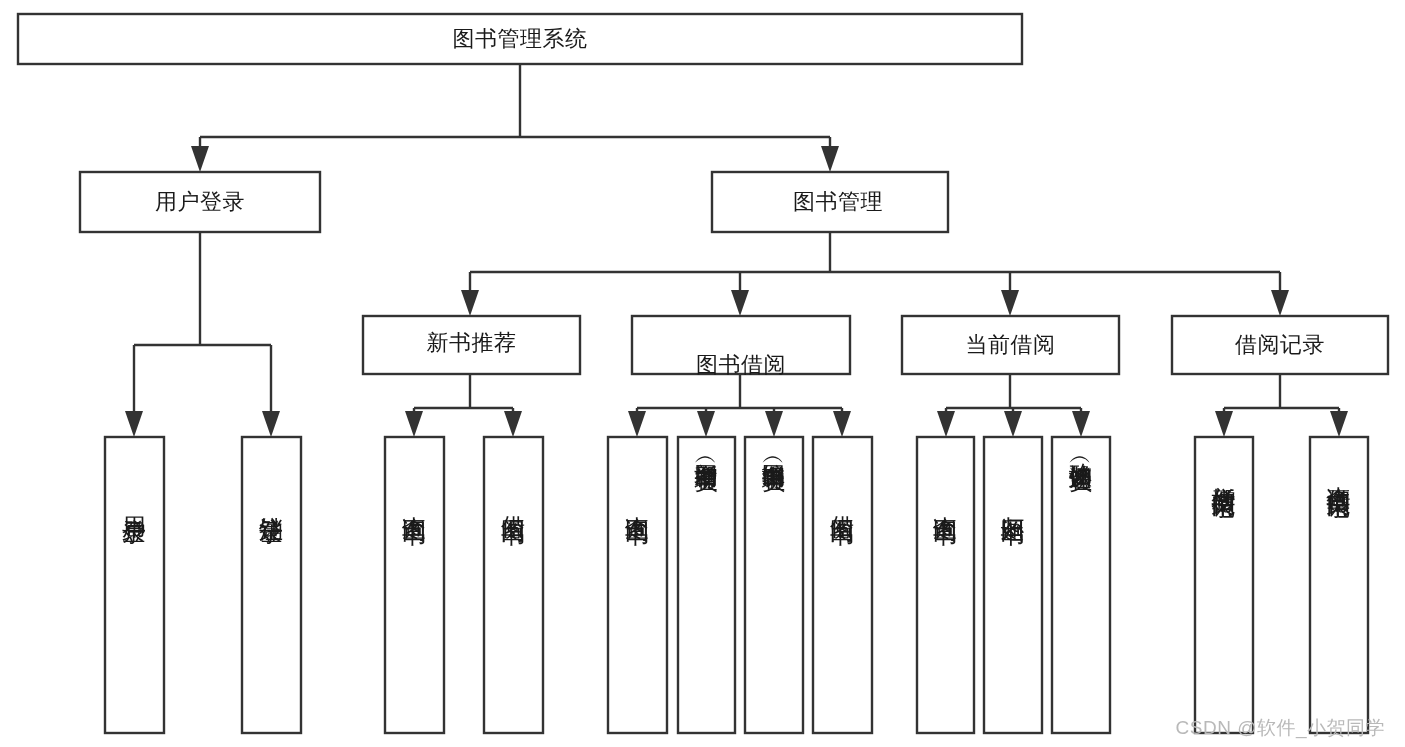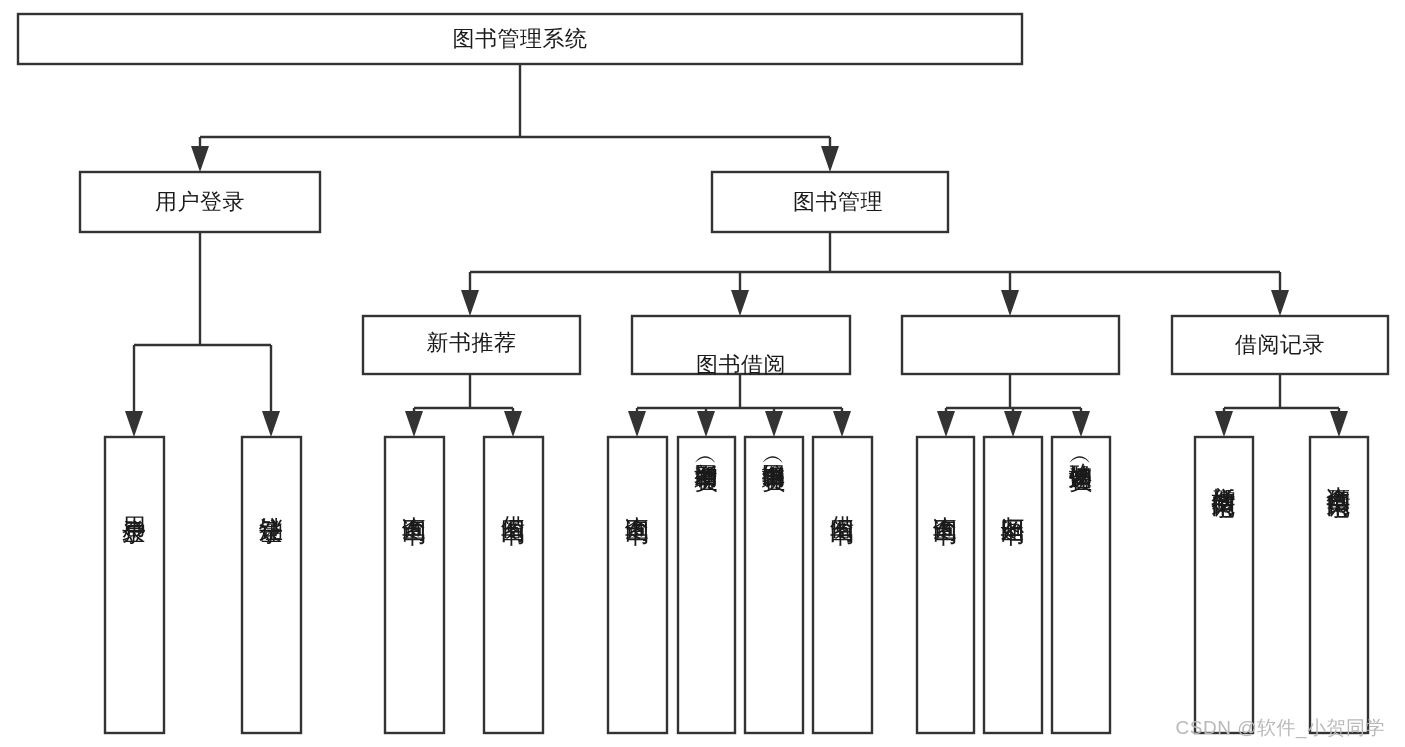--- a/index.html
+++ b/index.html
@@ -188,20 +188,21 @@
 
   </svg>
 
   <div class="node-label horizontal" style="left:18px; top:14px; width:1004px; height:50px;">图书管理系统</div>
 
   <div class="node-label horizontal" style="left:80px; top:172px; width:240px; height:60px;">用户登录</div>
   <div class="node-label horizontal" style="left:712px; top:172px; width:236px; height:60px;padding-left:16px;">图书管理</div>
 
   <div class="node-label horizontal" style="left:363px; top:316px; width:217px; height:55px;">新书推荐</div>
   <div class="node-label horizontal" style="left:632px; top:316px; width:218px; height:58px;margin-top:20px;">图书借阅</div>
+  <div class="node-label horizontal" style="left:902px; top:316px; width:217px; height:58px;">当前借阅</div>
   <div class="node-label horizontal" style="left:1172px; top:316px; width:216px; height:58px;">借阅记录</div>
 
   <div class="node-label vertical" style="left:105px; top:437px; width:59px; height:296px; padding-top:60px;">用户登录</div>
   <div class="node-label vertical" style="left:242px; top:437px; width:59px; height:296px; padding-top:60px;">注销登录</div>
 
   <div class="node-label vertical" style="left:385px; top:437px; width:59px; height:296px; padding-top:60px;">查询图书</div>
   <div class="node-label vertical" style="left:484px; top:437px; width:59px; height:296px; padding-top:60px;">借阅图书</div>
 
   <div class="node-label vertical" style="left:608px; top:437px; width:59px; height:296px; padding-top:60px;">查询图书</div>
   <div class="node-label vertical tall-text" style="left:678px; top:437px; width:57px; height:296px; padding-top:8px;">新增图书（管理员）</div>

